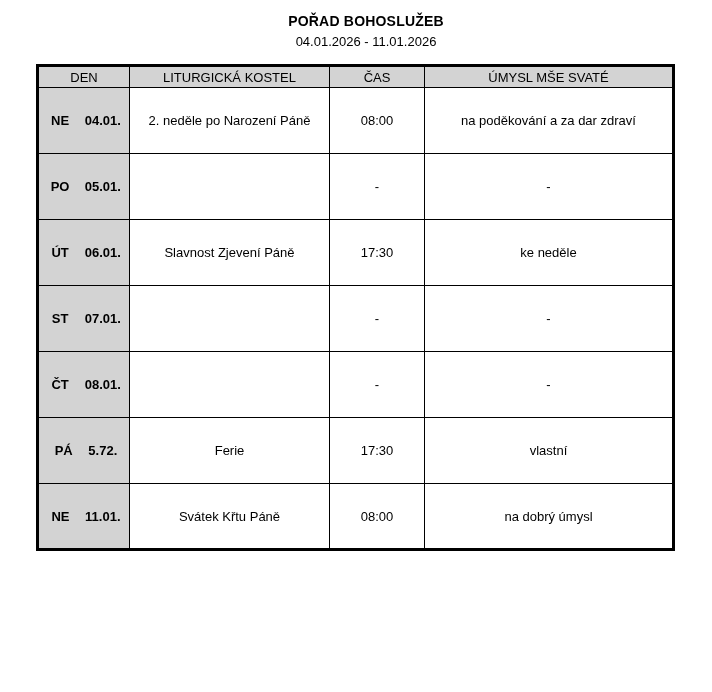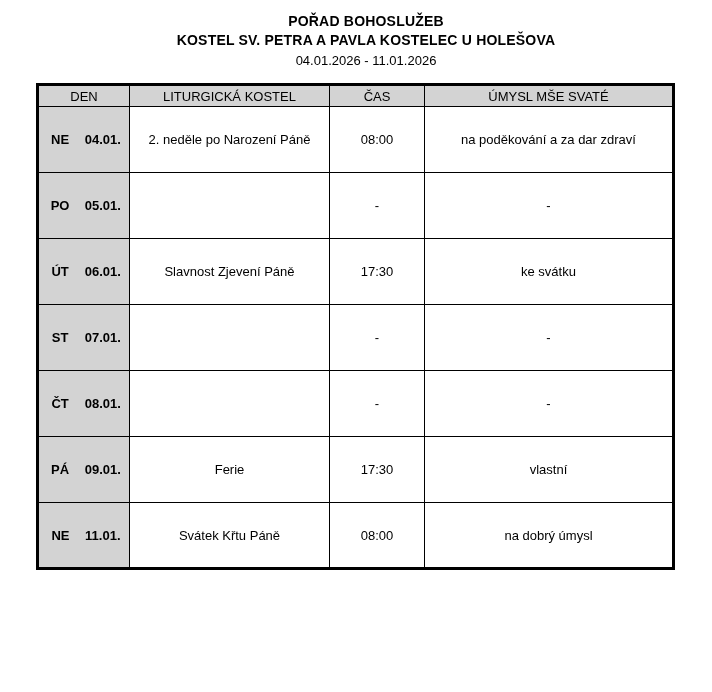--- a/index.html
+++ b/index.html
@@ -63,21 +63,20 @@
   .col-cas   { width: 95px; }
   .col-umysl { width: 249px; }
 </style>
 </head>
 <body>
 
 <div class="page">
 
   <div class="titles">
     <div class="title-line1">POŘAD BOHOSLUŽEB</div>
-    <div class="title-line2">KOSTEL SV. PETRA A PAVLA KOSTELEC U HOLEŠOVA</div>
     <div class="title-line3">04.01.2026 - 11.01.2026</div>
   </div>
 
   <div class="schedule-wrap">
     <table class="schedule">
       <colgroup>
         <col class="col-den">
         <col class="col-oslava">
         <col class="col-cas">
         <col class="col-umysl">
@@ -109,21 +108,21 @@
           <td>-</td>
           <td>-</td>
         </tr>
         <tr class="data-row">
           <td class="den-cell">
             <span class="day-abbr">ÚT</span>
             <span class="day-date">06.01.</span>
           </td>
           <td>Slavnost Zjevení Páně</td>
           <td>17:30</td>
-          <td>ke svátku</td>
+          <td>ke neděle</td>
         </tr>
         <tr class="data-row">
           <td class="den-cell">
             <span class="day-abbr">ST</span>
             <span class="day-date">07.01.</span>
           </td>
           <td></td>
           <td>-</td>
           <td>-</td>
         </tr>
@@ -132,21 +131,21 @@
             <span class="day-abbr">ČT</span>
             <span class="day-date">08.01.</span>
           </td>
           <td></td>
           <td>-</td>
           <td>-</td>
         </tr>
         <tr class="data-row">
           <td class="den-cell">
             <span class="day-abbr">PÁ</span>
-            <span class="day-date">09.01.</span>
+            <span class="day-date">5.72.</span>
           </td>
           <td>Ferie</td>
           <td>17:30</td>
           <td>vlastní</td>
         </tr>
         <tr class="data-row">
           <td class="den-cell">
             <span class="day-abbr">NE</span>
             <span class="day-date">11.01.</span>
           </td>

